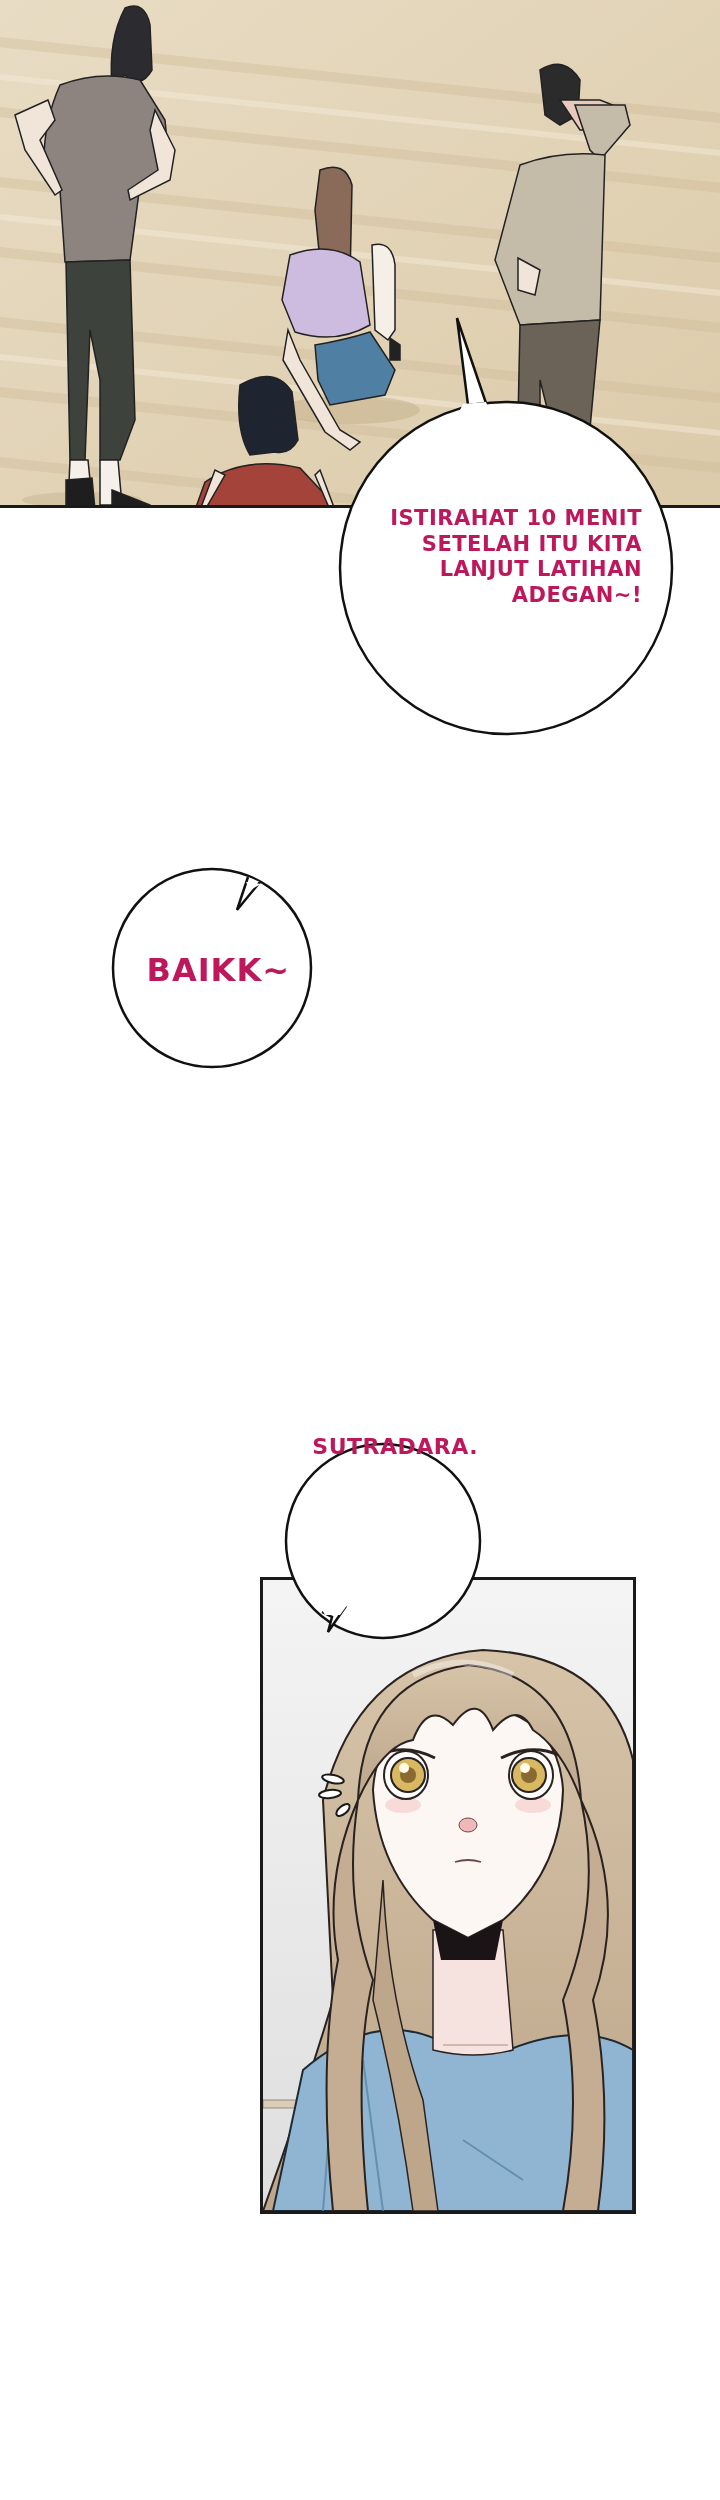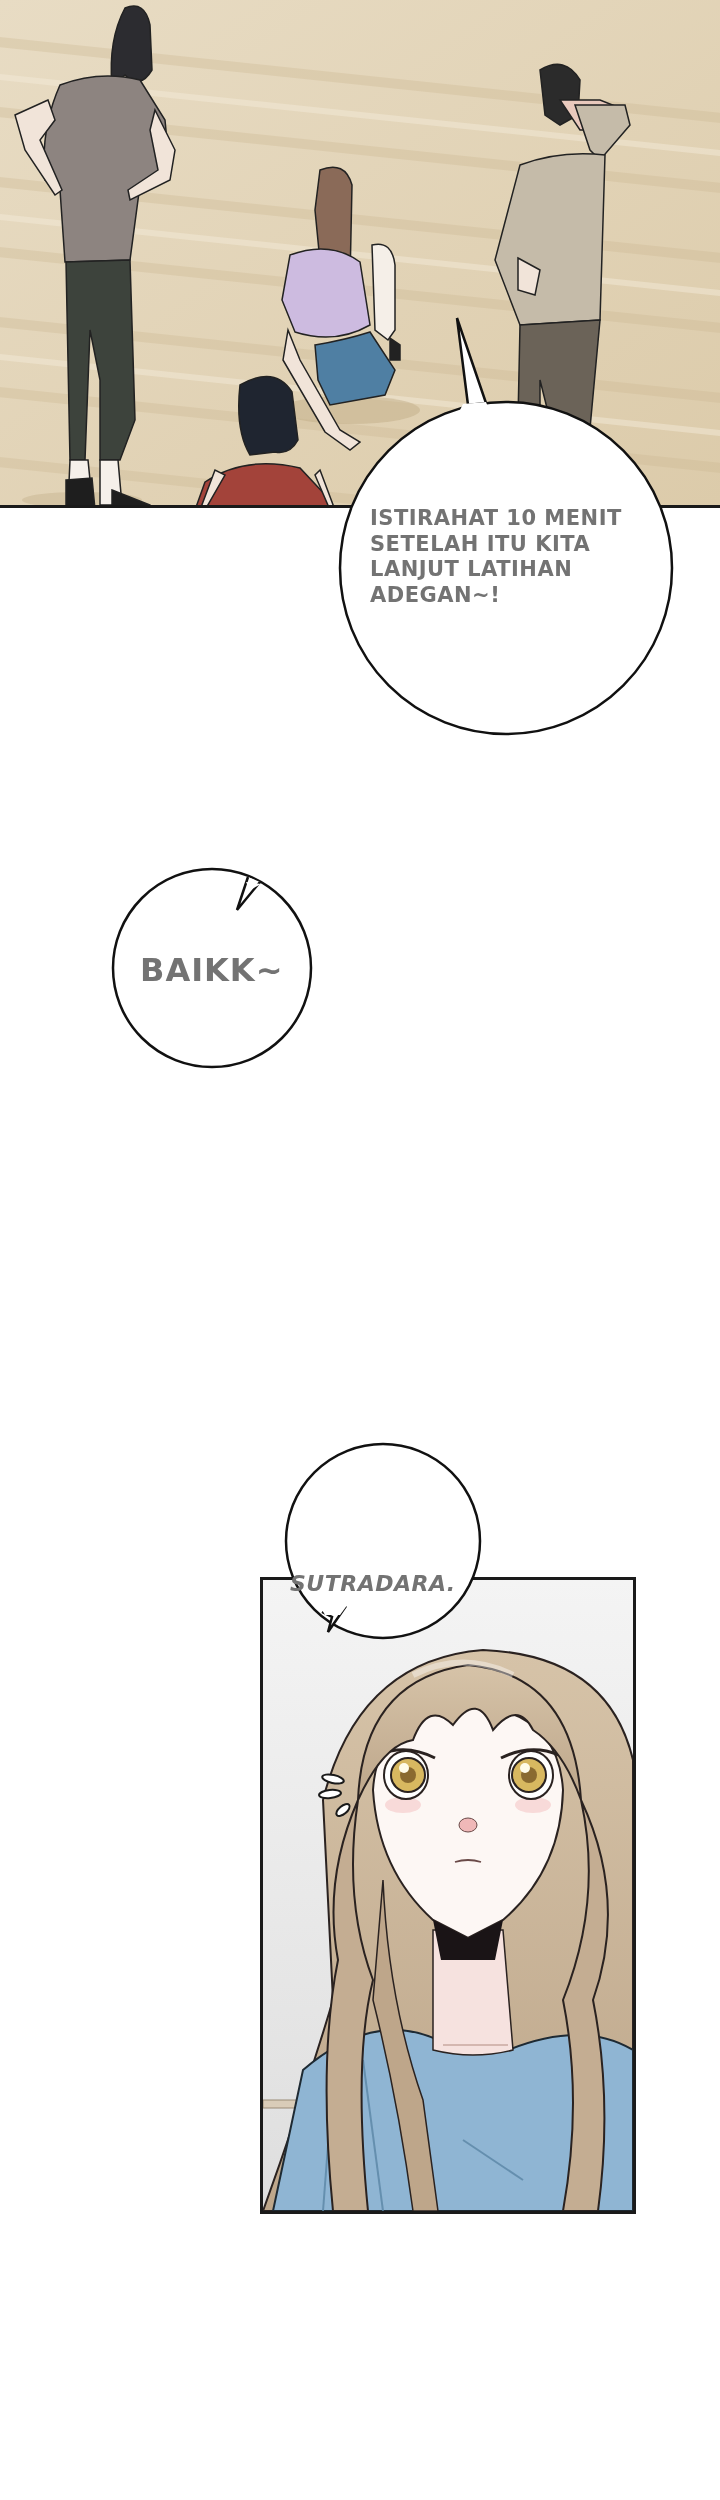--- a/index.html
+++ b/index.html
@@ -2,21 +2,21 @@
 <html><head>
 <meta charset="utf-8">
 <style>
   html, body { margin: 0; padding: 0; background: #ffffff; }
   body { width: 720px; height: 2500px; position: relative; overflow: hidden; font-family: "DejaVu Sans", sans-serif; }
   .panel { position: absolute; overflow: hidden; }
   #panel-top { left: 0; top: 0; width: 720px; height: 505px; border-bottom: 3px solid #1a1a1a; }
   #panel-girl { left: 260px; top: 1577px; width: 376px; height: 637px; border: 3px solid #1a1a1a; box-sizing: border-box; }
   .bubble-svg { position: absolute; overflow: visible; }
   .bubble-text {
-    position: absolute; text-align: left; color: #737373;
+    position: absolute; text-align: right; color: #be185d;
     font-family: "DejaVu Sans", sans-serif; font-weight: bold;
     letter-spacing: 0.5px; line-height: 1.22; text-transform: uppercase;
   }
   .bubble-text span { display: block; }
 </style>
 </head>
 <body>
 
 <div id="panel-top" class="panel">
   <svg width="720" height="505" viewBox="0 0 720 505">
@@ -179,15 +179,15 @@
       <ellipse cx="80" cy="230" rx="8" ry="4" transform="rotate(-40 80 230)"></ellipse>
     </g>
   </svg>
 </div>
 
 <svg class="bubble-svg" style="left:270px;top:1420px;" width="230" height="240">
   <circle cx="113" cy="121" r="97" fill="#ffffff" stroke="#111" stroke-width="2.5"></circle>
   <path d="M52 192 L62 197 L58 212 L76 186" fill="#ffffff" stroke="#111" stroke-width="2.5" stroke-linejoin="miter"></path>
   <path d="M50 186 L78 184 L70 195 L55 195 Z" fill="#ffffff" stroke="none"></path>
 </svg>
-<div class="bubble-text" style="left:290px; top:1571px; width:188px; font-size:22px;font-style:italic;">
+<div class="bubble-text" style="left:290px; top:1434px; width:188px; font-size:22px;">
   <span>SUTRADARA.</span>
 </div>
 
 </body></html>

